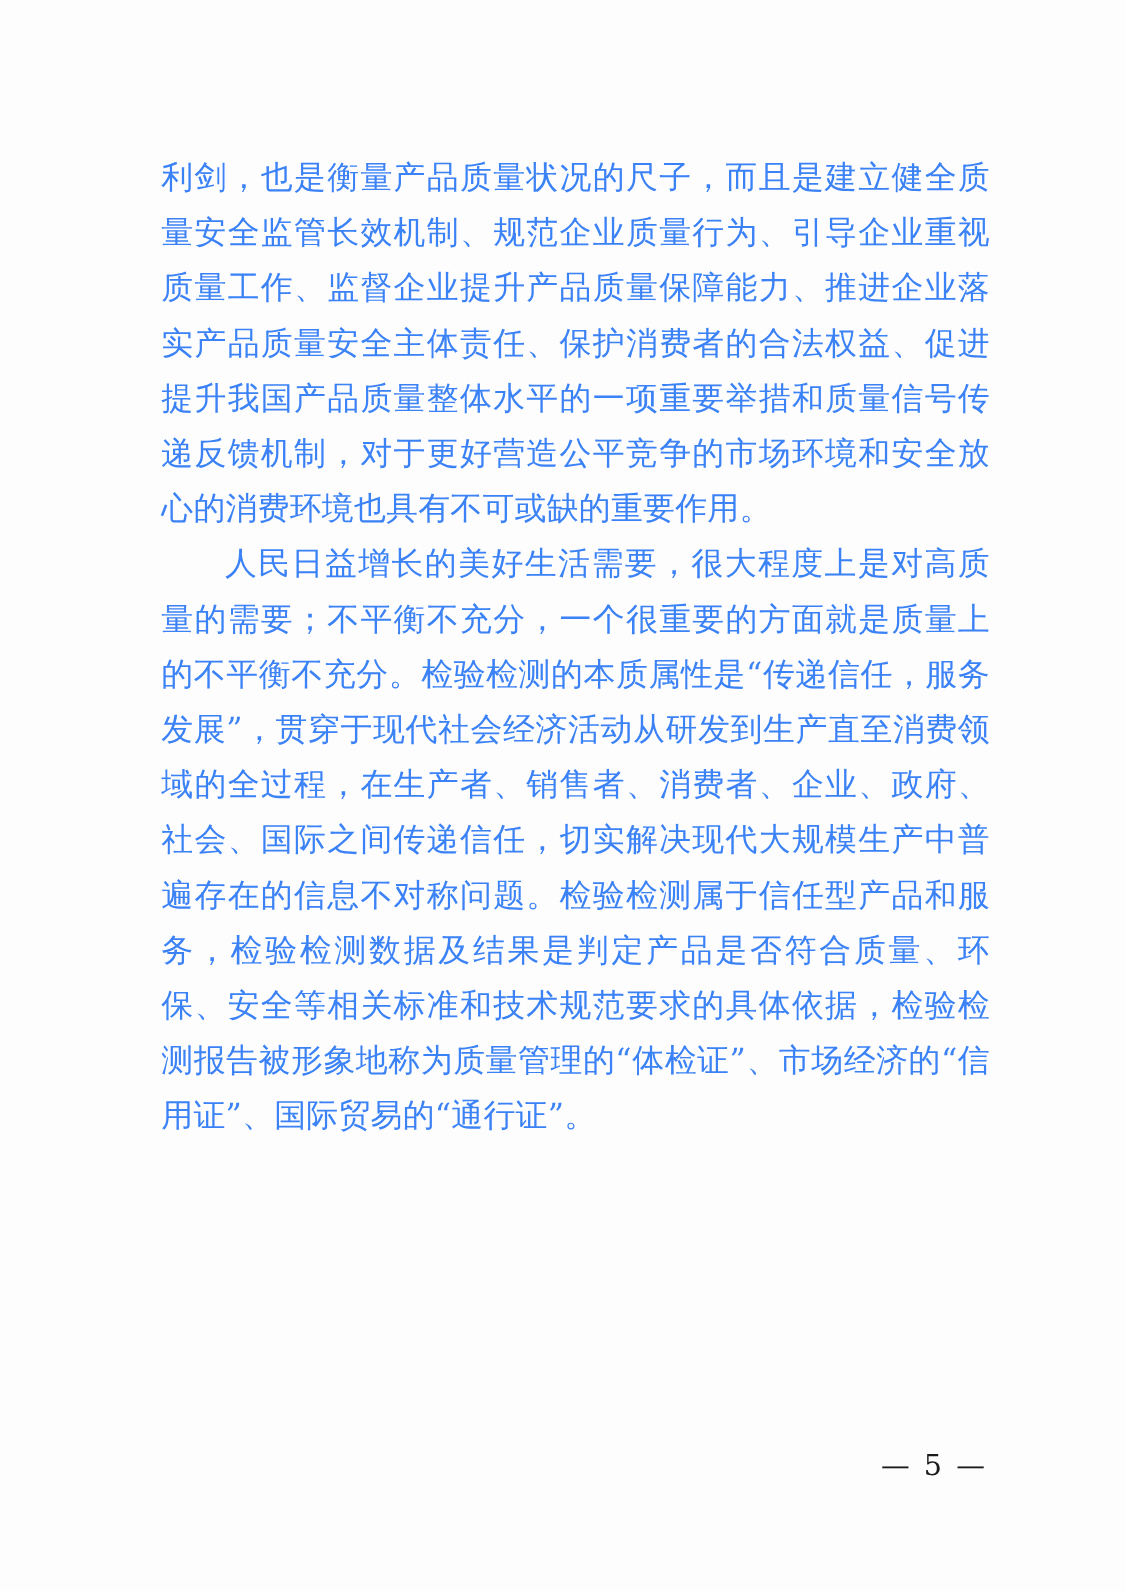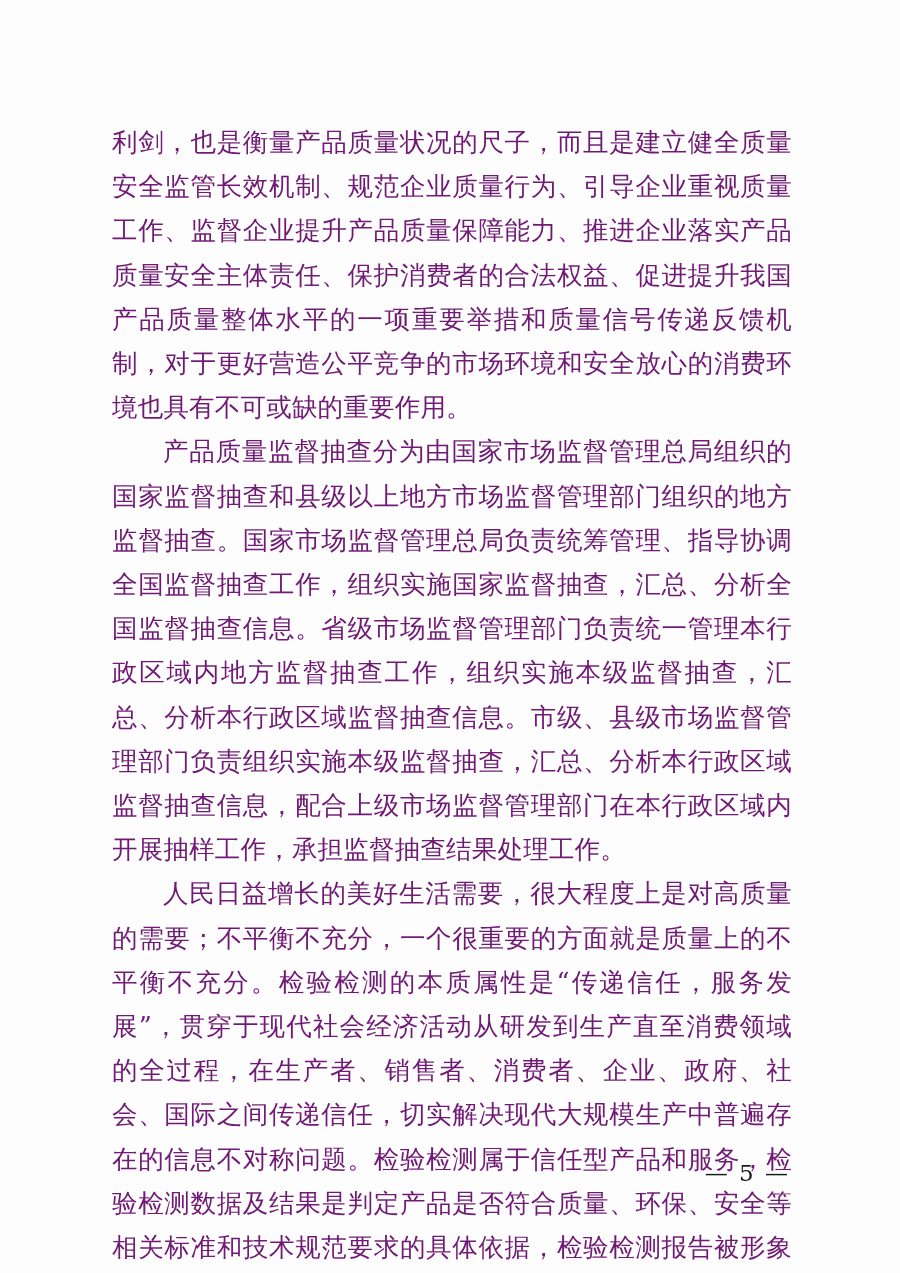--- a/index.html
+++ b/index.html
@@ -20,24 +20,24 @@
     box-sizing: border-box;
     overflow: hidden;
   }
   .content {
     position: absolute;
     left: 112px;
     top: 120px;
     width: 680px;
   }
   .para {
-    margin: 0 0 0 0;
+    margin: 0 0 0 17px;
     font-size: 25.5px;
     line-height: 44.2px;
-    color: #701a75;
+    color: #3b82f6;
     text-align: justify;
     text-justify: inter-ideograph;
     letter-spacing: 0.2px;
     font-family: "DejaVu Serif", "Liberation Serif", serif;
     font-weight: 400;
   }
   .indent {
     text-indent: 2em;
   }
   .page-number {
@@ -49,18 +49,17 @@
     font-family: "DejaVu Serif", "Liberation Serif", serif;
     letter-spacing: 2px;
   }
 </style>
 </head>
 <body>
 
 <div class="page">
   <div class="content">
     <p class="para">利剑，也是衡量产品质量状况的尺子，而且是建立健全质量安全监管长效机制、规范企业质量行为、引导企业重视质量工作、监督企业提升产品质量保障能力、推进企业落实产品质量安全主体责任、保护消费者的合法权益、促进提升我国产品质量整体水平的一项重要举措和质量信号传递反馈机制，对于更好营造公平竞争的市场环境和安全放心的消费环境也具有不可或缺的重要作用。</p>
-    <p class="para indent">产品质量监督抽查分为由国家市场监督管理总局组织的国家监督抽查和县级以上地方市场监督管理部门组织的地方监督抽查。国家市场监督管理总局负责统筹管理、指导协调全国监督抽查工作，组织实施国家监督抽查，汇总、分析全国监督抽查信息。省级市场监督管理部门负责统一管理本行政区域内地方监督抽查工作，组织实施本级监督抽查，汇总、分析本行政区域监督抽查信息。市级、县级市场监督管理部门负责组织实施本级监督抽查，汇总、分析本行政区域监督抽查信息，配合上级市场监督管理部门在本行政区域内开展抽样工作，承担监督抽查结果处理工作。</p>
     <p class="para indent">人民日益增长的美好生活需要，很大程度上是对高质量的需要；不平衡不充分，一个很重要的方面就是质量上的不平衡不充分。检验检测的本质属性是“传递信任，服务发展”，贯穿于现代社会经济活动从研发到生产直至消费领域的全过程，在生产者、销售者、消费者、企业、政府、社会、国际之间传递信任，切实解决现代大规模生产中普遍存在的信息不对称问题。检验检测属于信任型产品和服务，检验检测数据及结果是判定产品是否符合质量、环保、安全等相关标准和技术规范要求的具体依据，检验检测报告被形象地称为质量管理的“体检证”、市场经济的“信用证”、国际贸易的“通行证”。</p>
 
   </div>
   <div class="page-number">— 5 —</div>
 </div>
 
 </body></html>

